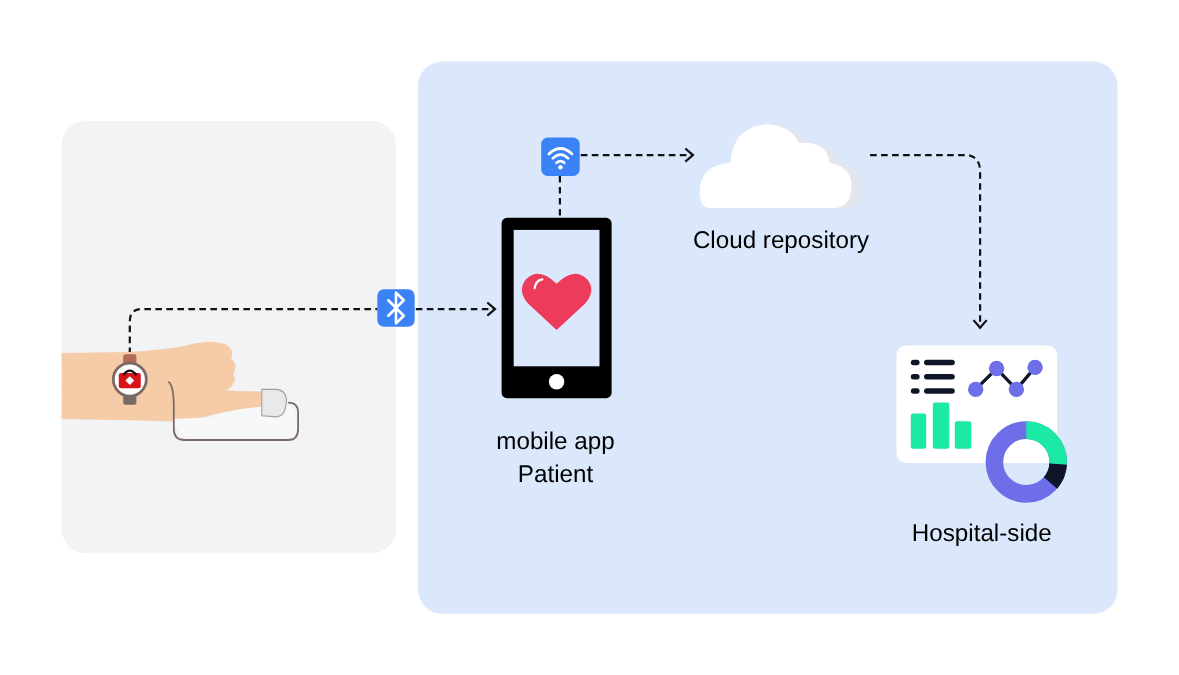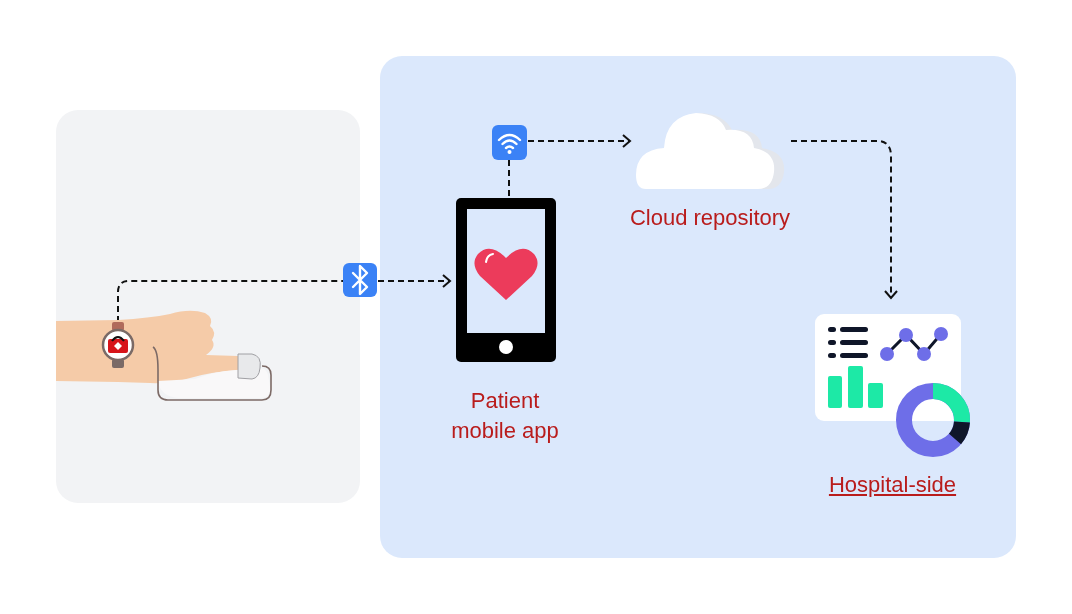--- a/index.html
+++ b/index.html
@@ -2,21 +2,21 @@
 <html><head>
 <meta charset="utf-8">
 <style>
   html, body { margin:0; padding:0; background:#ffffff; }
   body { width:1072px; height:614px; position:relative; overflow:hidden;
          font-family:"Liberation Sans", "DejaVu Sans", sans-serif; }
   .panel-left { position:absolute; left:56px; top:110px; width:304px; height:393px;
                 background:#f2f3f5; border-radius:22px; }
   .panel-right { position:absolute; left:380px; top:56px; width:636px; height:502px;
                  background:#dbe8fc; border-radius:22px; }
-  .label { position:absolute; color:#b91c1c; font-size:22px; line-height:30px; text-align:center; }
+  .label { position:absolute; color:#000000; font-size:22px; line-height:30px; text-align:center; }
   svg.overlay { position:absolute; left:0; top:0; }
 </style>
 </head>
 <body>
 
 <div class="panel-left"></div>
 <div class="panel-right"></div>
 
 <svg class="overlay" width="1072" height="614" viewBox="0 0 1072 614">
 
@@ -94,21 +94,21 @@
       <rect x="848" y="366" width="15" height="42" rx="2"></rect>
       <rect x="868" y="383" width="15" height="25" rx="2"></rect>
     </g>
     <circle cx="933" cy="420" r="29" fill="none" stroke="#6e6ee8" stroke-width="16"></circle>
     <path d="M933 391 A29 29 0 0 1 962 422" fill="none" stroke="#1de9a6" stroke-width="16"></path>
     <path d="M962 422 A29 29 0 0 1 955 439" fill="none" stroke="#0f1629" stroke-width="16"></path>
   </g>
 </svg>
 
 <div class="label" style="left:430px; top:386px; width:150px;">
+  <div>mobile app</div>
   <div>Patient</div>
-  <div>mobile app</div>
 </div>
 
 <div class="label" style="left:600px; top:203px; width:220px;">Cloud repository</div>
 
-<div class="label" style="left:800px; top:470px; width:185px;text-decoration:underline;">
+<div class="label" style="left:800px; top:470px; width:185px;">
   <div>Hospital-side</div>
 </div>
 
 </body></html>

